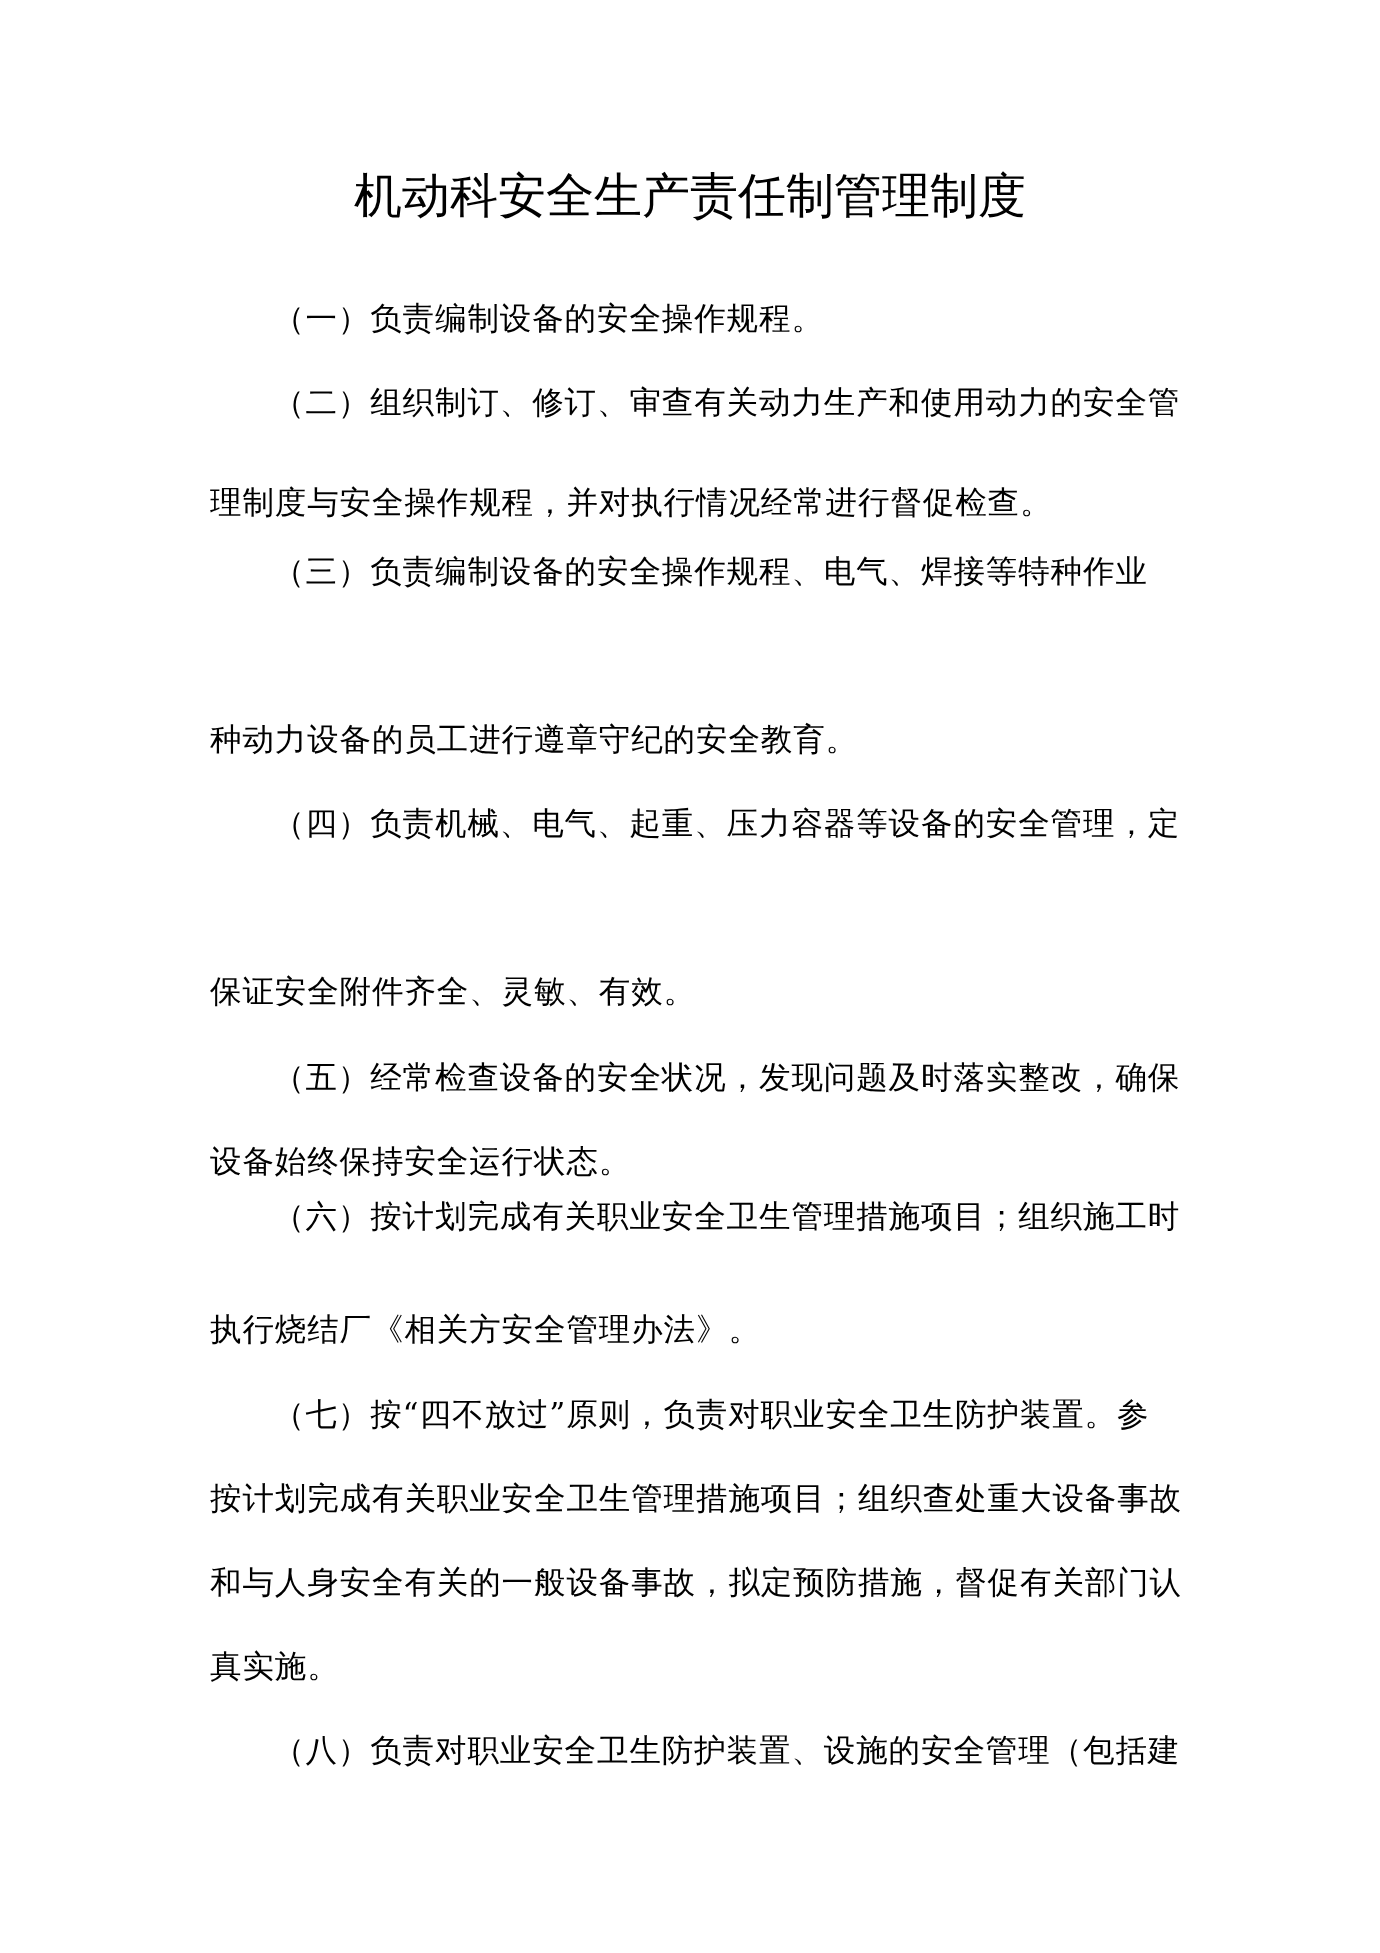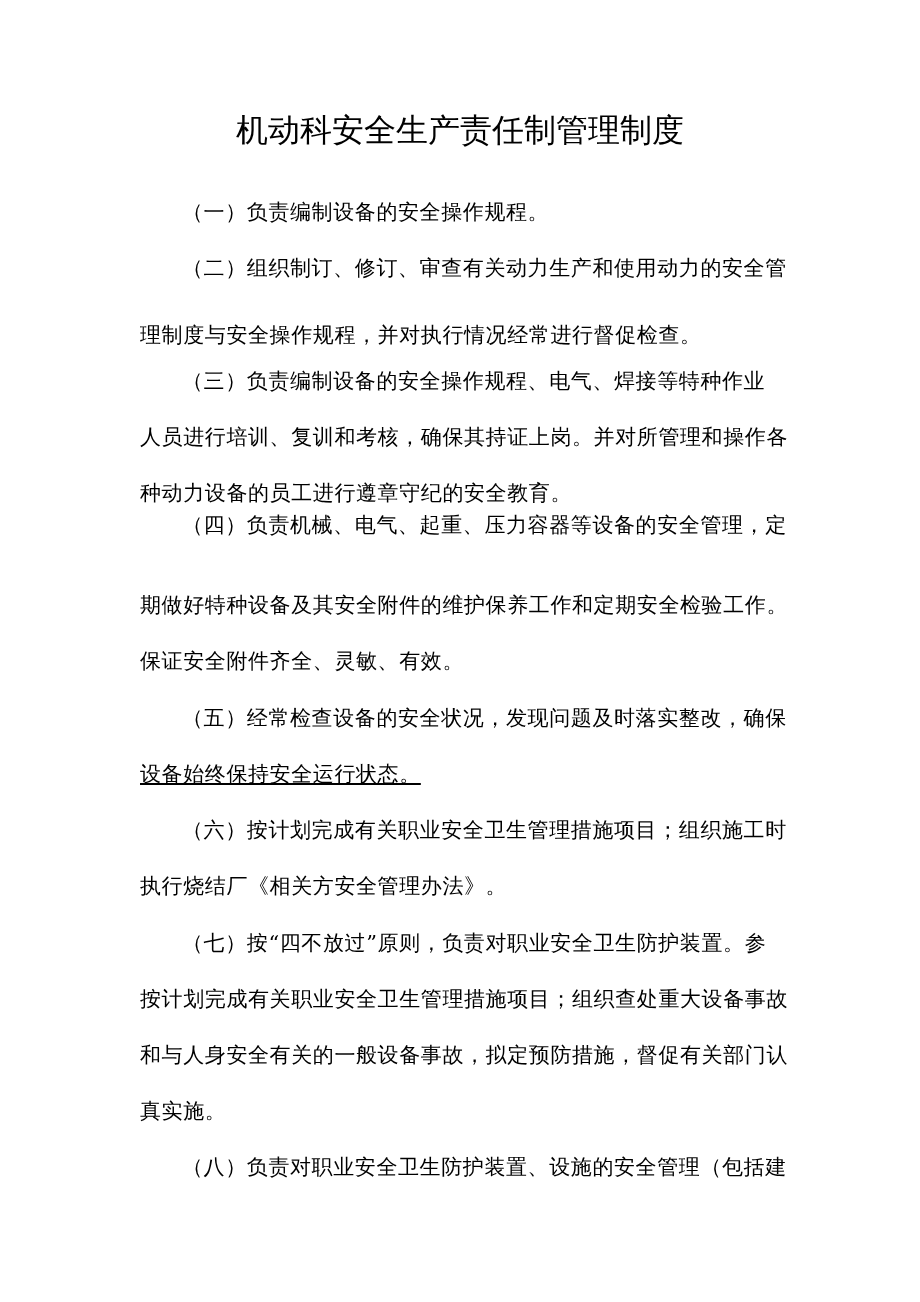--- a/index.html
+++ b/index.html
@@ -53,31 +53,29 @@
 <div class="page">
 
   <div class="title" style="top:106px;">机动科安全生产责任制管理制度</div>
 
   <div class="line indent" style="top:197px;">（一）负责编制设备的安全操作规程。</div>
 
   <div class="line indent" style="top:253px;">（二）组织制订、修订、审查有关动力生产和使用动力的安全管</div>
   <div class="line" style="top:320px;">理制度与安全操作规程，并对执行情况经常进行督促检查。</div>
 
   <div class="line indent" style="top:366px;">（三）负责编制设备的安全操作规程、电气、焊接等特种作业</div>
-  <div class="line" style="top:422px;">人员进行培训、复训和考核，确保其持证上岗。并对所管理和操作各</div>
   <div class="line" style="top:478px;">种动力设备的员工进行遵章守纪的安全教育。</div>
 
-  <div class="line indent" style="top:510px;">（四）负责机械、电气、起重、压力容器等设备的安全管理，定</div>
-  <div class="line" style="top:590px;">期做好特种设备及其安全附件的维护保养工作和定期安全检验工作。</div>
+  <div class="line indent" style="top:534px;">（四）负责机械、电气、起重、压力容器等设备的安全管理，定</div>
   <div class="line" style="top:646px;">保证安全附件齐全、灵敏、有效。</div>
 
   <div class="line indent" style="top:703px;font-family:Liberation Serif, serif;">（五）经常检查设备的安全状况，发现问题及时落实整改，确保</div>
-  <div class="line" style="top:759px;text-decoration:underline;">设备始终保持安全运行状态。</div>
+  <div class="line" style="top:759px;">设备始终保持安全运行状态。</div>
 
-  <div class="line indent" style="top:815px;">（六）按计划完成有关职业安全卫生管理措施项目；组织施工时</div>
+  <div class="line indent" style="top:796px;">（六）按计划完成有关职业安全卫生管理措施项目；组织施工时</div>
   <div class="line" style="top:871px;">执行烧结厂《相关方安全管理办法》。</div>
 
   <div class="line indent" style="top:928px;">（七）按“四不放过”原则，负责对职业安全卫生防护装置。参</div>
   <div class="line" style="top:984px;">按计划完成有关职业安全卫生管理措施项目；组织查处重大设备事故</div>
   <div class="line" style="top:1040px;">和与人身安全有关的一般设备事故，拟定预防措施，督促有关部门认</div>
   <div class="line" style="top:1096px;">真实施。</div>
 
   <div class="line indent" style="top:1152px;">（八）负责对职业安全卫生防护装置、设施的安全管理（包括建</div>
 
 </div>

